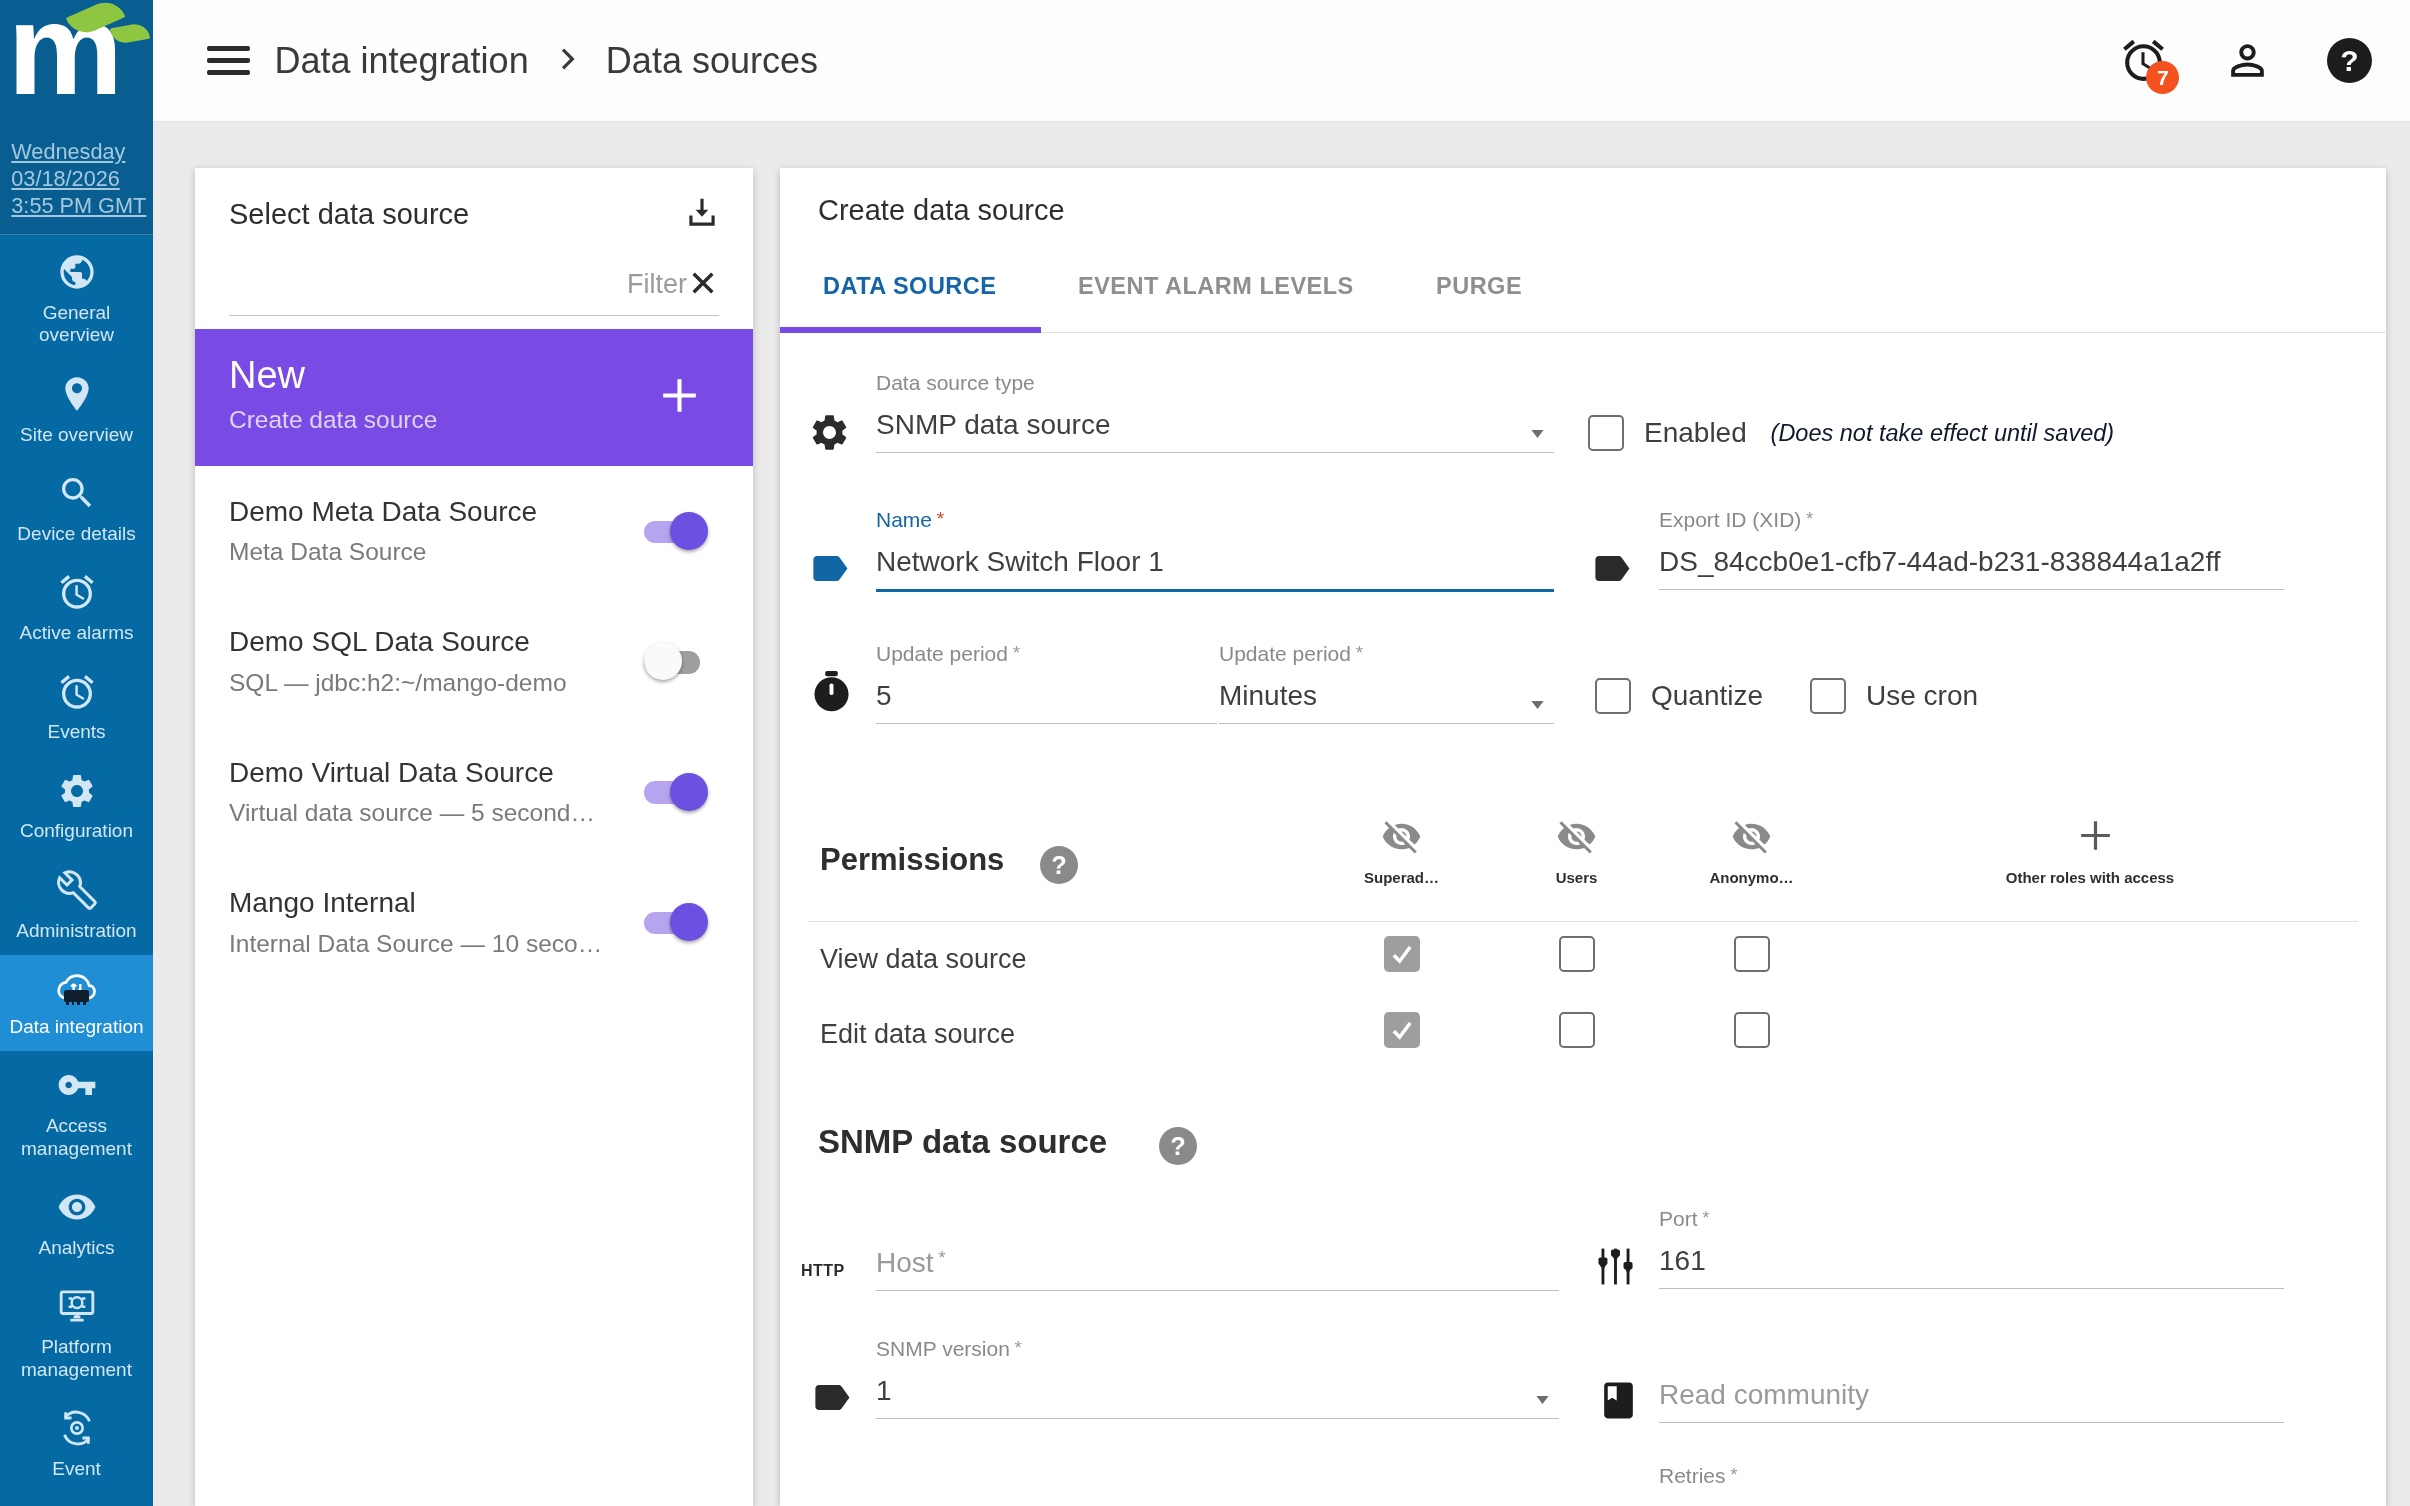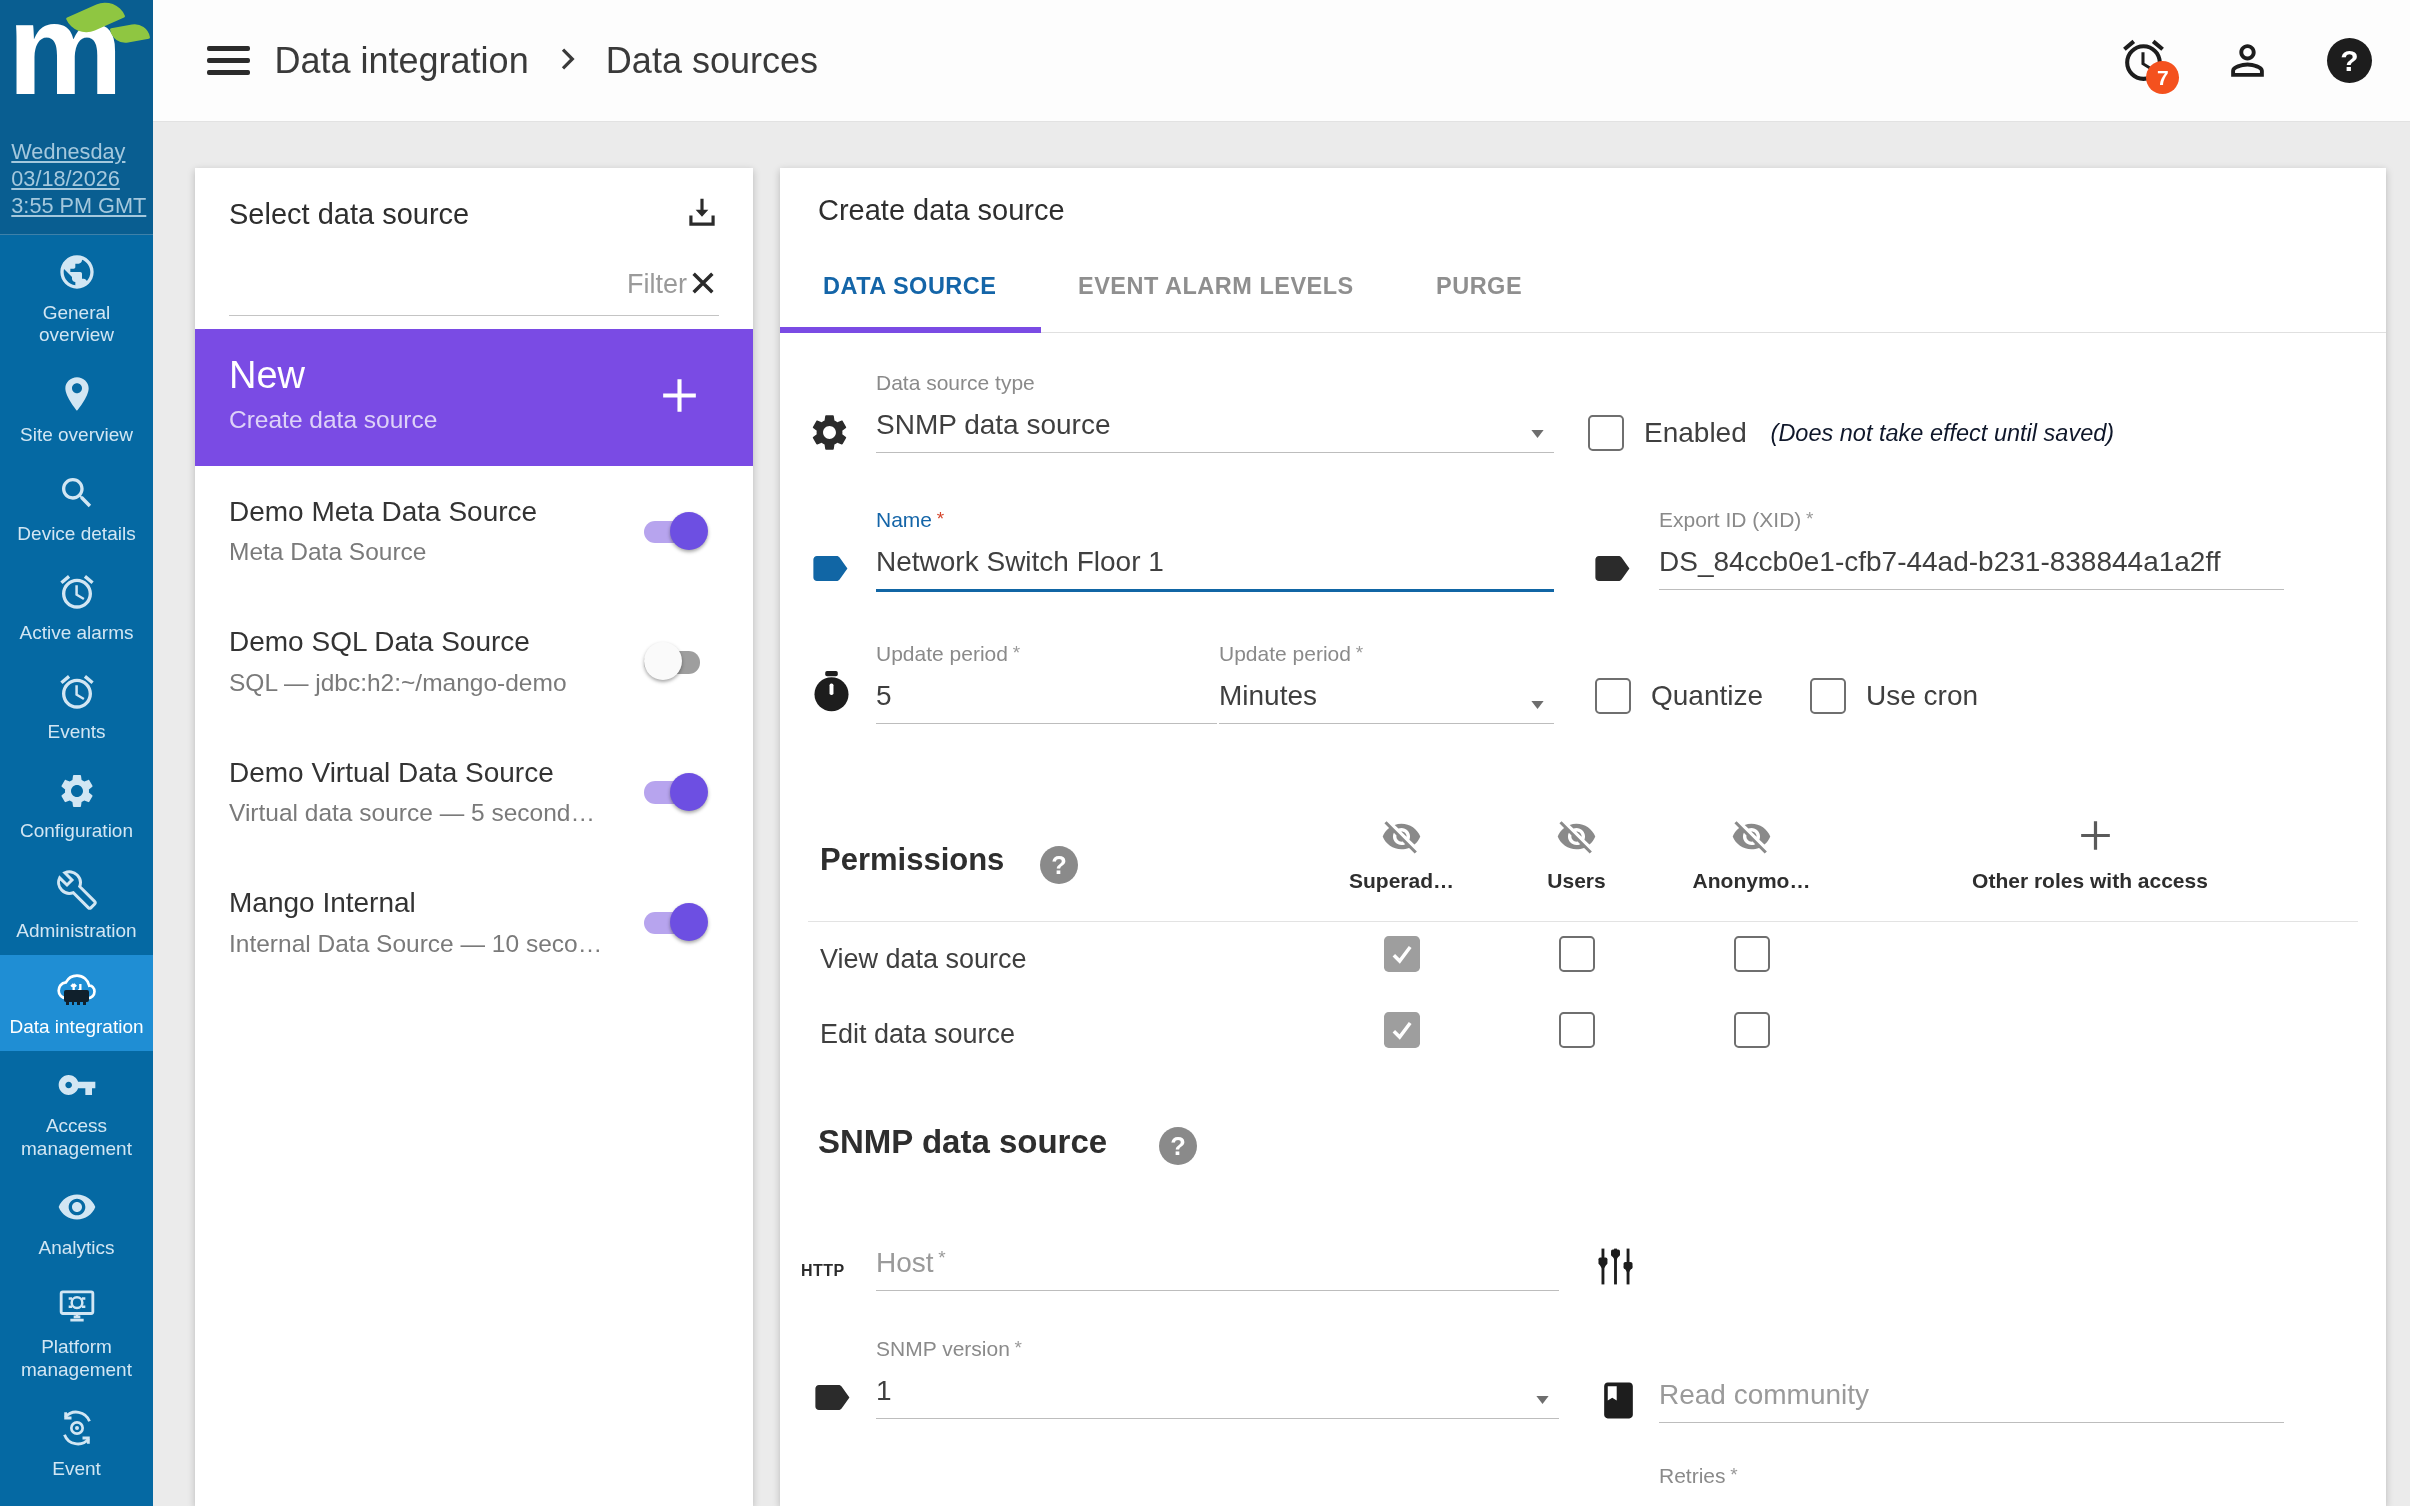--- a/index.html
+++ b/index.html
@@ -106,21 +106,21 @@
   .ck-label { font-size:28px; color:#3f3f3f; white-space:nowrap; }
   .ck-note { font-size:23.5px; font-style:italic; color:#0f172a; margin-left:3.8px; white-space:nowrap; }
 
   .help-circle { position:absolute; width:38px; height:38px; border-radius:50%; background:#8a8a8a; }
   .help-circle::after { content:"?"; position:absolute; left:0; top:0; width:100%; height:100%;
     display:flex; align-items:center; justify-content:center; color:#fff; font-size:25.4px; font-weight:bold; }
 
   .perm-title { position:absolute; left:40px; top:674px; font-size:31px; font-weight:bold; color:#2e2e2e; }
   .eyeoff { position:absolute; top:648px; width:41px; height:41px; }
   .eyeoff svg { width:41px; height:41px; fill:#8a8a8a; }
-  .pcol { position:absolute; top:701px; font-size:21px; font-weight:bold; color:#2e2e2e; text-align:center; white-space:nowrap; }
+  .pcol { position:absolute; top:701px; font-size:15px; font-weight:bold; color:#2e2e2e; text-align:center; white-space:nowrap; }
   .perm-plus { position:absolute; left:1294px; top:646px; }
   .perm-plus svg { width:43px; height:43px; stroke:#5a5a5a; stroke-width:1.8; }
   .perm-divider { position:absolute; left:28px; top:753px; width:1550px; border-top:1.9px solid #e3e3e3; }
   .prow-label { position:absolute; left:40px; font-size:27px; color:#3f3f3f; }
   .pcb { position:absolute; }
 
   .snmp-title { position:absolute; left:38px; top:955px; font-size:33px; font-weight:bold; color:#2e2e2e; }
 </style>
 </head>
 <body>
@@ -458,20 +458,25 @@
           <rect x="4.2" y="2" width="1.6" height="20"></rect>
           <rect x="11.2" y="2" width="1.6" height="20"></rect>
           <rect x="18.2" y="2" width="1.6" height="20"></rect>
           <path d="M2.5 10h5l-2.5 4z"></path>
           <path d="M9.5 5h5l-2.5 4z"></path>
           <path d="M16.5 12h5L19 16z"></path>
           <rect x="2.5" y="7" width="5" height="4" rx="1"></rect>
           <rect x="9.5" y="2.5" width="5" height="4" rx="1"></rect>
           <rect x="16.5" y="9.5" width="5" height="4" rx="1"></rect>
         </svg></span>
+    <div class="field" style="left:879px; top:1039px; width:625px;">
+      <div class="f-label"><span>Port</span><span class="req">*</span></div>
+      <div class="f-value">161</div>
+      <div class="f-line"></div>
+    </div>
 
     <span class="fi" style="left:30px; top:1208px;">
       <svg viewBox="0 0 24 24" fill="#2b2b2b">
           <path d="M17.63 5.84C17.27 5.33 16.67 5 16 5L5 5.01C3.9 5.01 3 5.9 3 7v10c0 1.1.9 1.99 2 1.99L16 19c.67 0 1.27-.33 1.63-.84L22 12l-4.37-6.16z"></path>
         </svg></span>
     <div class="field" style="left:96px; top:1169px; width:683px;">
       <div class="f-label"><span>SNMP version</span><span class="req">*</span></div>
       <div class="f-value">1</div>
       <span class="f-arrow" style="top:52px;"><svg viewBox="0 0 24 24">
             <polygon points="5,8 19,8 12,17"></polygon>

